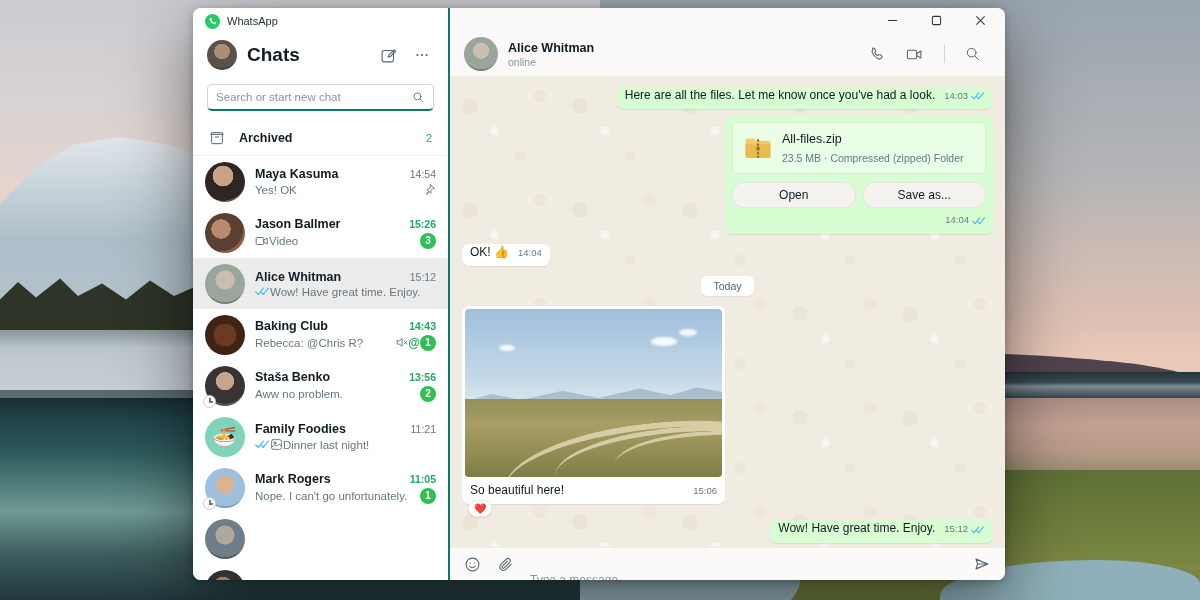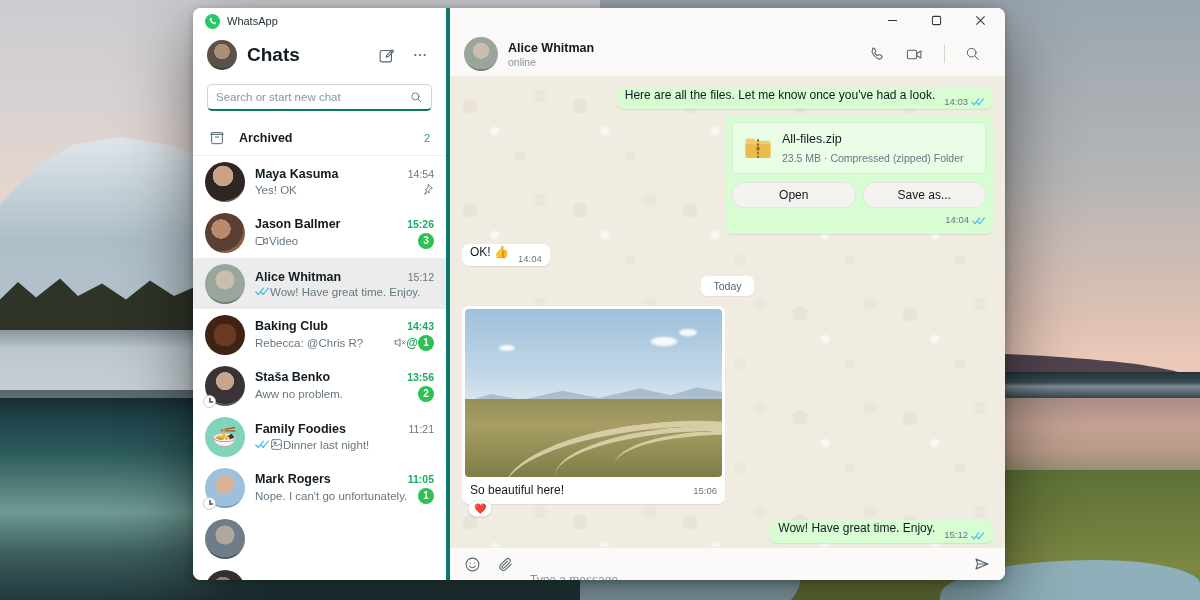--- a/index.html
+++ b/index.html
@@ -37,21 +37,21 @@
   .bg-right .stream2 { position:absolute; left:340px; top:560px; width:260px; height:60px;
     background:#8fb0ba; border-radius:60% 40% 0 0; }
 
   
   .window { position:absolute; left:193px; top:8px; width:812px; height:572px;
     background:#fff; border-radius:8px; overflow:hidden; display:flex;
     box-shadow:0 24px 70px rgba(0,0,0,.5), 0 2px 8px rgba(0,0,0,.25); }
   .icn { stroke:#54656f; fill:none; stroke-width:1.5; stroke-linecap:round; stroke-linejoin:round; }
 
   
-  .sidebar { width:257px; background:#fff; border-right:4px solid #0f766e; display:flex; flex-direction:column; }
+  .sidebar { width:257px; background:#fff; border-right:2px solid #0f766e; display:flex; flex-direction:column; }
   .titlebar { height:26px; display:flex; align-items:center; gap:7px; padding:0 12px; flex:none; }
   .wa-logo { width:15px; height:15px; border-radius:50%; background:#24ca63; display:flex; align-items:center; justify-content:center; flex:none; }
   .app-title { font-size:11px; color:#233138; }
   .chats-header { height:42px; display:flex; align-items:center; gap:10px; padding:0 14px; flex:none; }
   .me-avatar { width:30px; height:30px; border-radius:50%; flex:none;
     background:radial-gradient(circle at 50% 38%, #a98f76 0 32%, #5a5148 33% 70%, #3e3a36 71%); }
   .chats-title { font-size:19px; font-weight:bold; color:#111b21; flex:1; }
   .hdr-btn { width:24px; height:24px; display:flex; align-items:center; justify-content:center; border-radius:4px; }
   .search-wrap { padding:8px 14px 10px; flex:none; }
   .search-box { position:relative; height:27px; border:1px solid #d6d4d0; border-bottom:2px solid #077d63;
@@ -113,21 +113,21 @@
       radial-gradient(circle at 70px 80px, rgba(133,120,95,.055) 0 5px, transparent 6px),
       radial-gradient(circle at 45px 55px, rgba(255,255,255,.5) 0 4px, transparent 5px),
       radial-gradient(circle at 90px 20px, rgba(133,120,95,.05) 0 6px, transparent 7px);
     background-size:110px 104px; }
   .messages { position:absolute; inset:0; display:flex; flex-direction:column; padding:7px 12px 6px; }
   .bubble { border-radius:7px; padding:0 8px 6px; font-size:12px; color:#111b21;
     box-shadow:0 1px 1px rgba(0,0,0,.08); max-width:78%; line-height:1.35; }
   .out { background:#d9fdd3; align-self:flex-end; }
   .in { background:#fff; align-self:flex-start; }
   .msg-meta { display:inline-flex; align-items:center; gap:3px; font-size:9.5px; color:#667781;
-    margin-left:9px; position:relative; top:9px; float:right; }
+    margin-left:9px; position:relative; top:3px; float:right; }
   .file-bubble { width:268px; padding:7px; }
   .file-card { background:rgba(255,255,255,.45); border:1px solid rgba(17,27,33,.08); border-radius:5px;
     display:flex; align-items:center; gap:9px; padding:8px 10px; }
   .file-name { font-size:12.5px; color:#111b21; }
   .file-meta { font-size:10.5px; color:#667781; margin-top:3px; }
   .file-btns { display:flex; gap:7px; margin-top:8px; }
   .file-btn { flex:1; height:26px; background:#f4f3f0; border:1px solid rgba(17,27,33,.06); border-radius:12px;
     font-size:12px; color:#111b21; display:flex; align-items:center; justify-content:center; cursor:pointer; }
   .file-time { display:flex; justify-content:flex-end; align-items:center; gap:3px;
     font-size:9.5px; color:#667781; margin-top:6px; }

